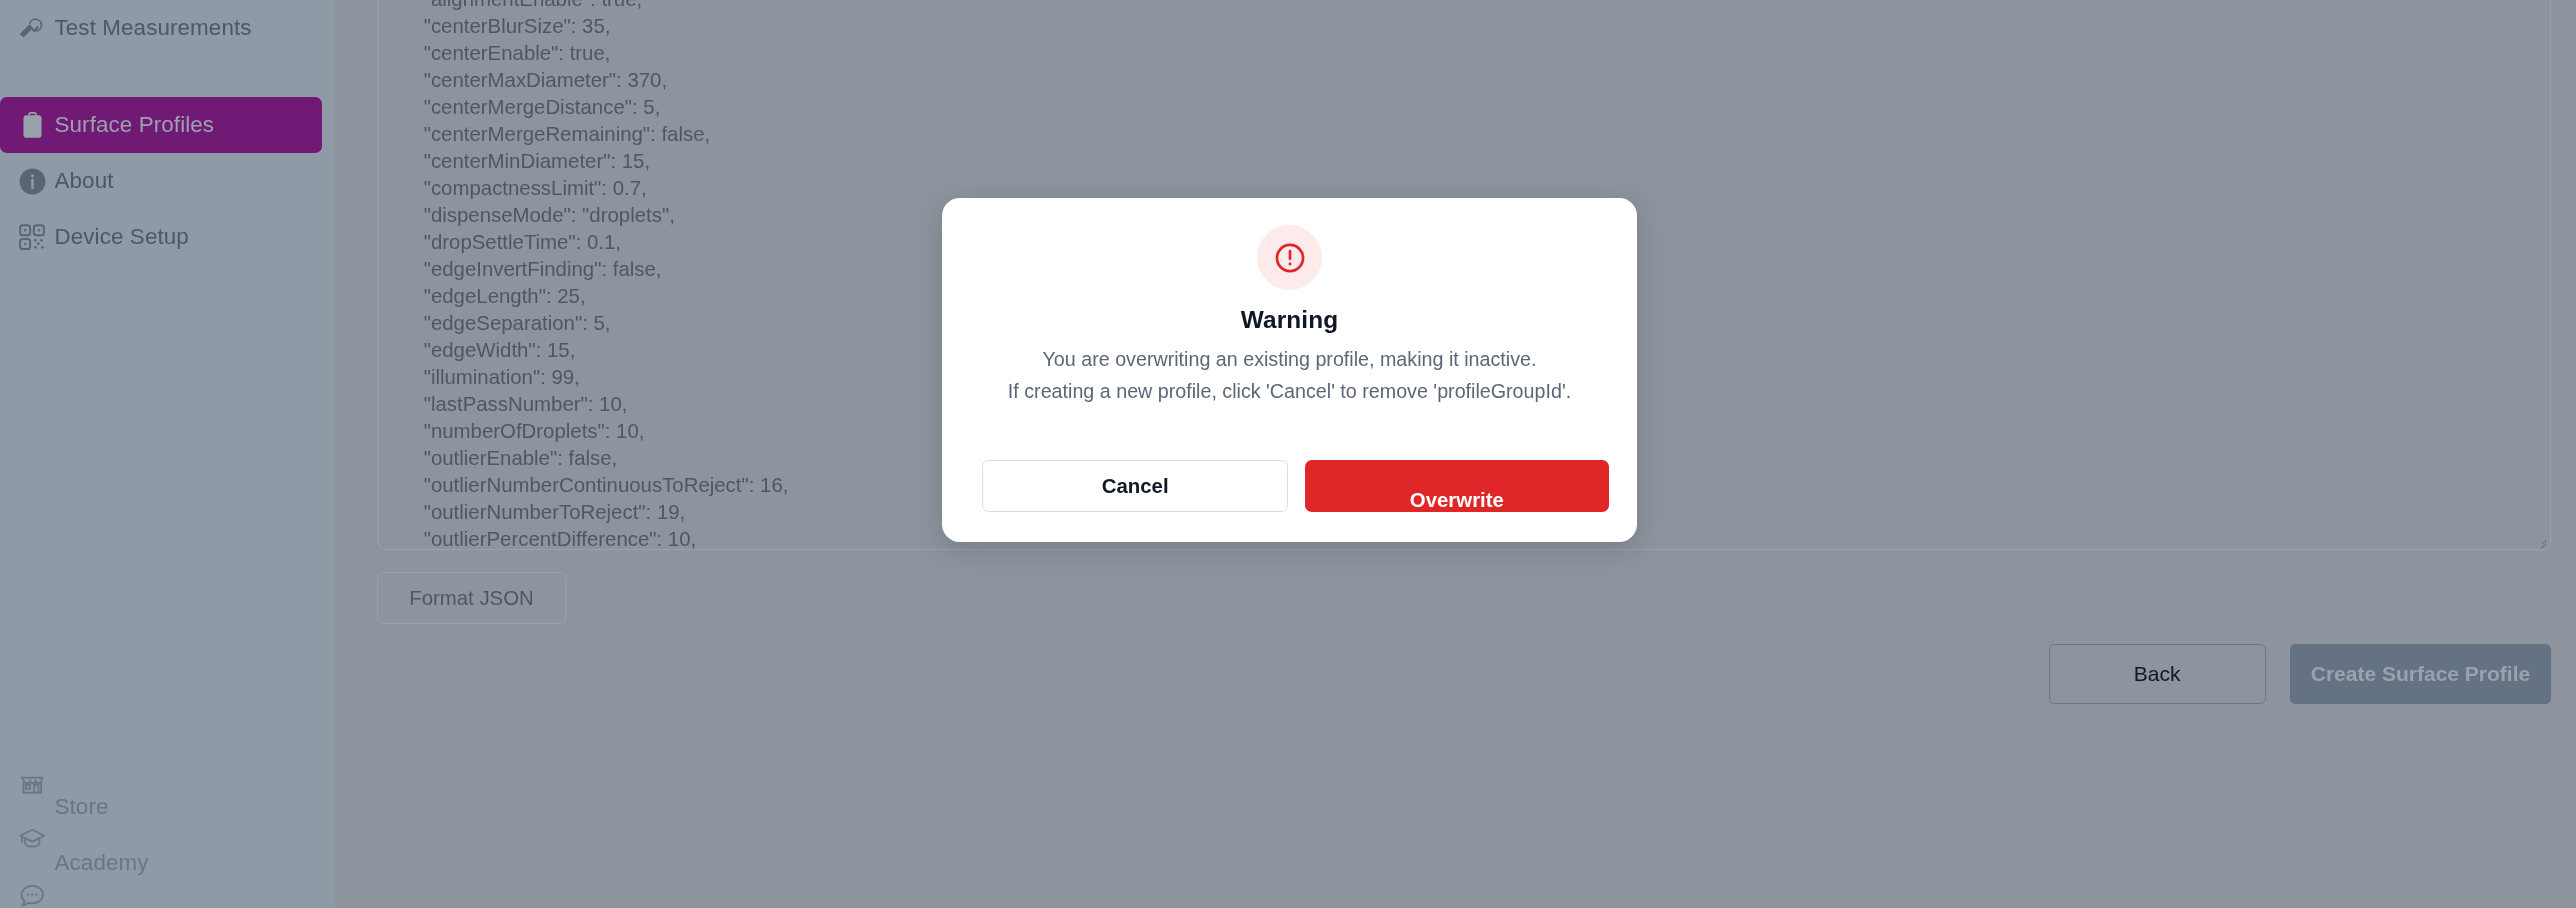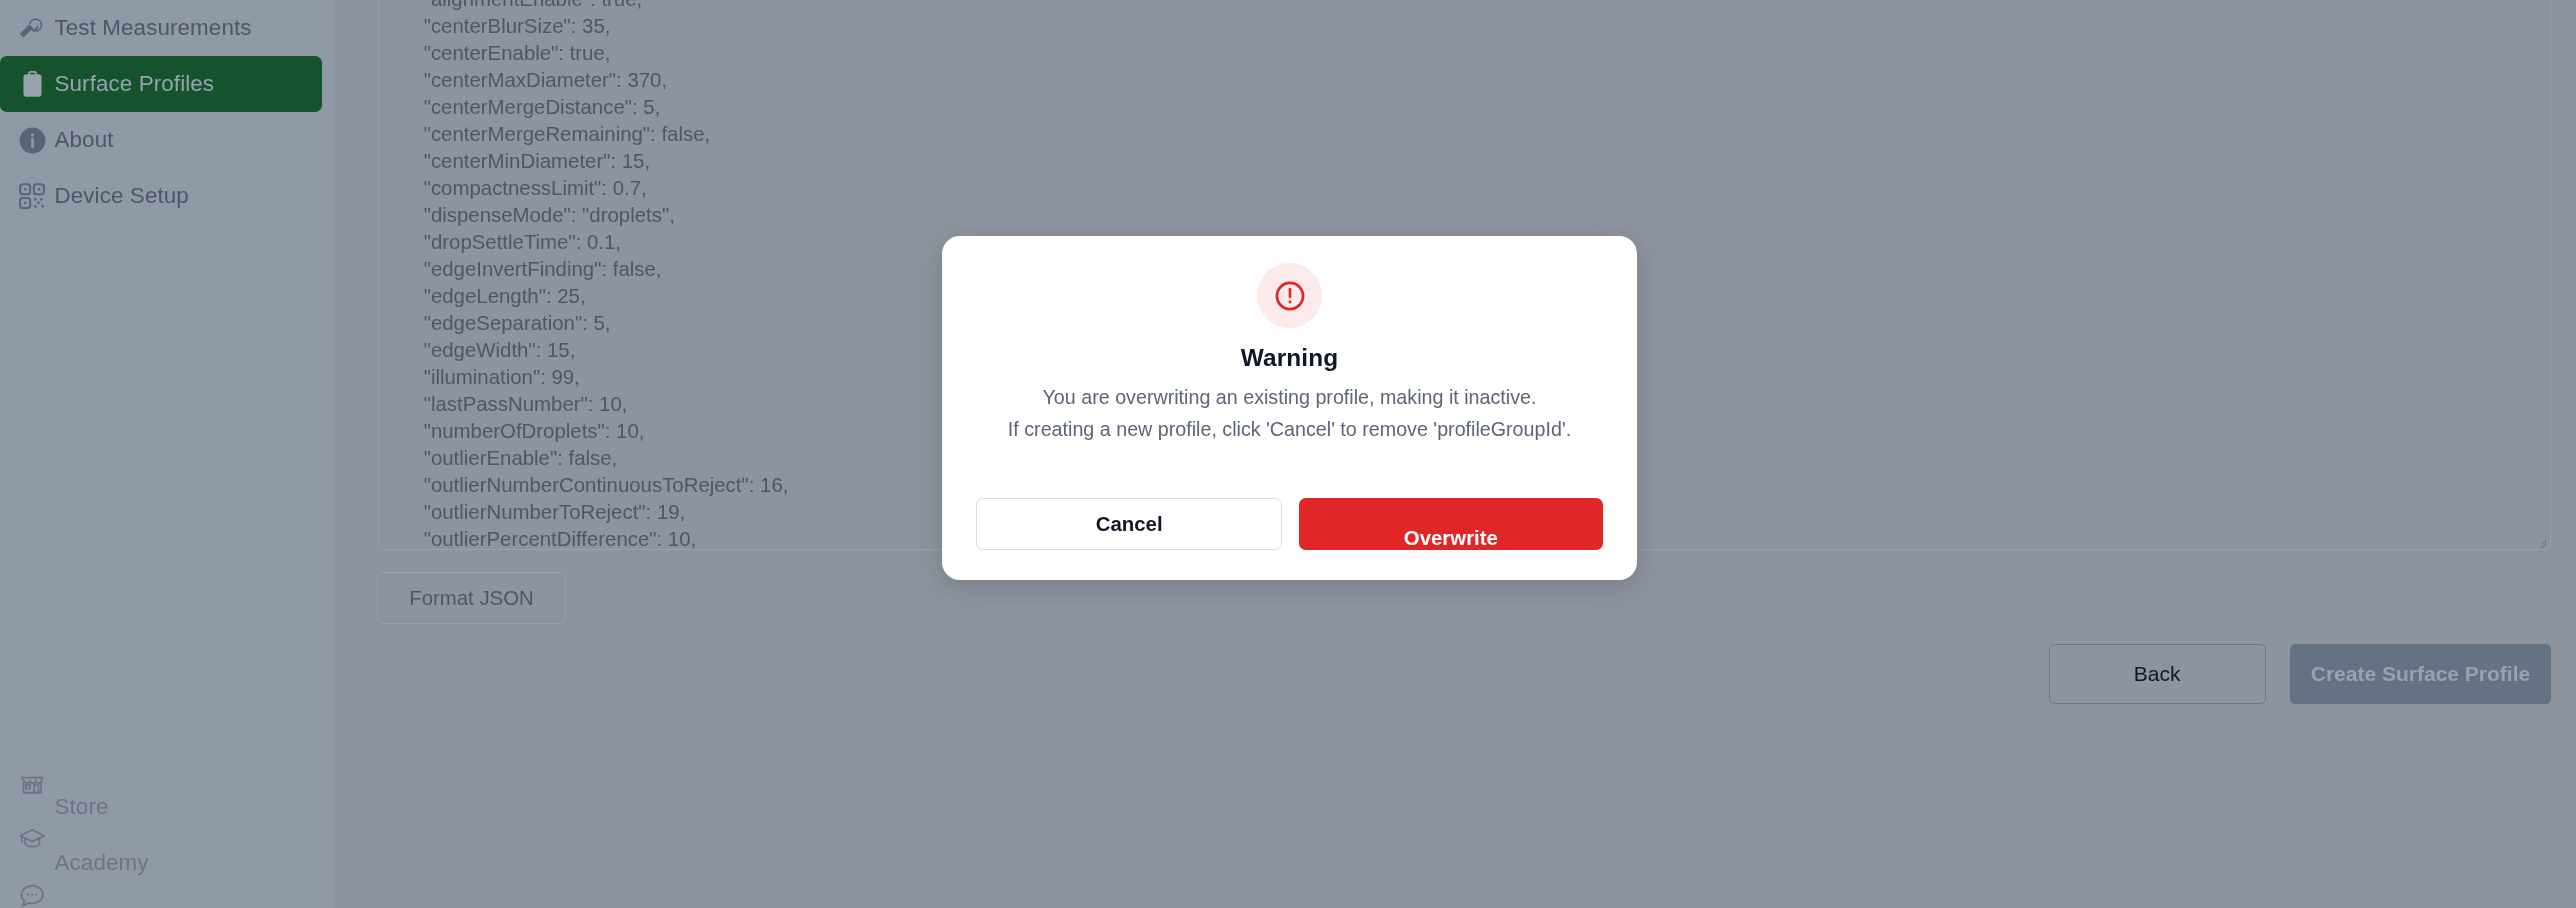--- a/index.html
+++ b/index.html
@@ -33,21 +33,21 @@
 
   .nav-item {
     position: relative;
     display: flex;
     align-items: center;
     height: 56px;
     padding-left: 9.5px;
     border-radius: 6.8px;
     margin-right: 12.2px;
   }
-  .nav-item.active { background: #14532d; }
+  .nav-item.active { background: #701a75; margin-top: 41px; }
 
   .nav-icon {
     width: 45px;
     min-width: 45px;
     height: 39px;
     display: flex;
     align-items: center;
     justify-content: center;
     color: #5b6474;
   }
@@ -183,21 +183,20 @@
     display: flex;
     align-items: center;
     justify-content: center;
   }
 
   
   #modal-overlay {
     position: absolute;
     inset: 0;
     background: transparent;
-    margin-top: 38px;
   }
 
   #modal {
     position: absolute;
     left: 942px;
     top: 198px;
     width: 695px;
     height: 344px;
     background: #ffffff;
     border-radius: 17.7px;
@@ -232,21 +231,21 @@
     margin-top: 13.6px;
     font-size: 19.7px;
     color: #5c6677;
     text-align: center;
     white-space: nowrap;
   }
   .modal-line.second { margin-top: 9.5px; }
 
   #modal-actions {
     position: absolute;
-    left: 34px;
+    left: 40px;
     bottom: 30px;
     width: 627px;
     display: flex;
     gap: 16.3px;
   }
 
   #modal-cancel-btn {
     flex: 1;
     height: 52px;
     background: #ffffff;

